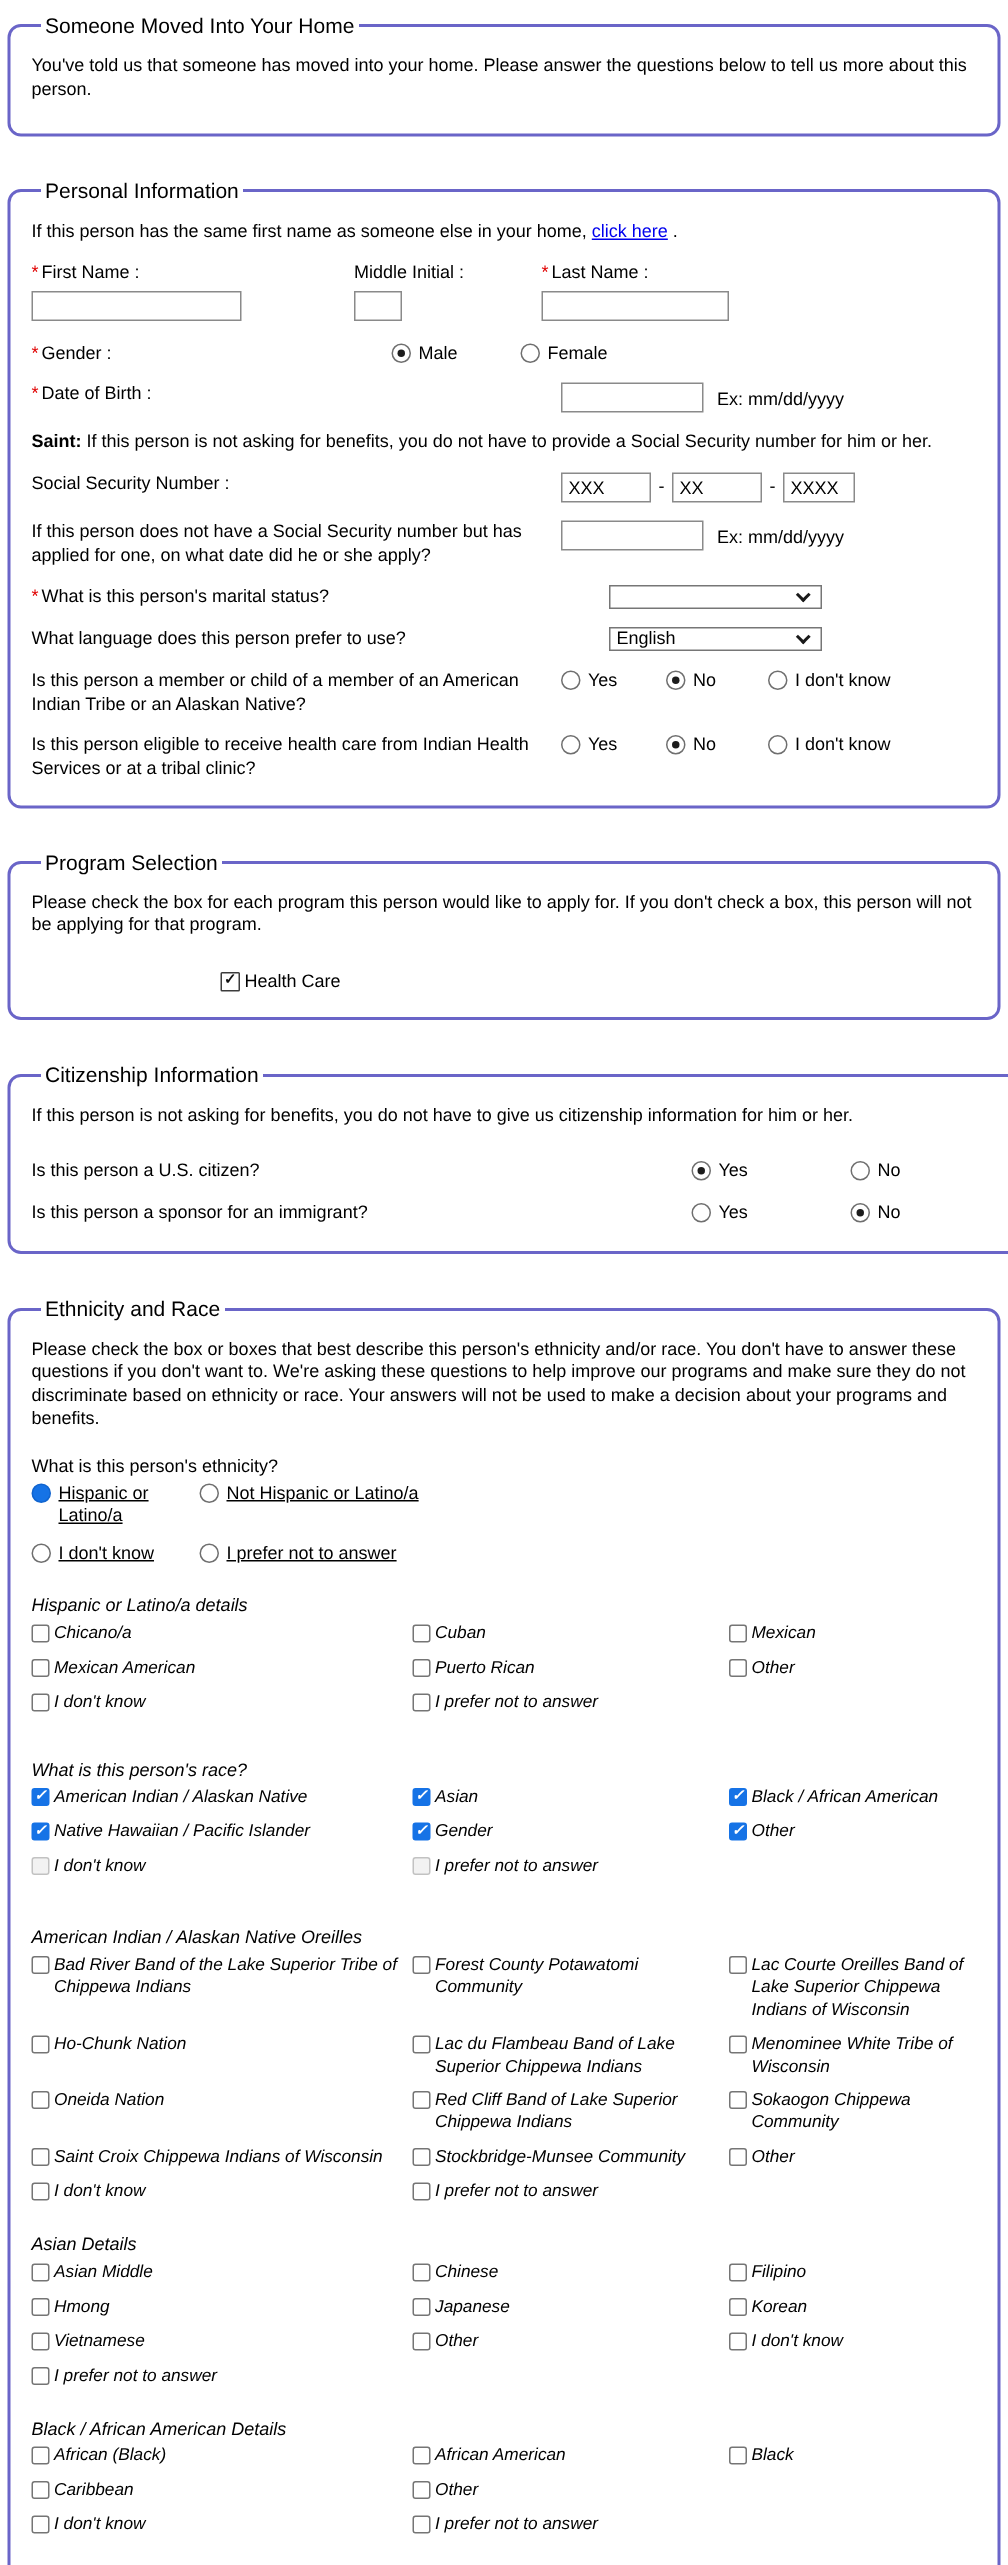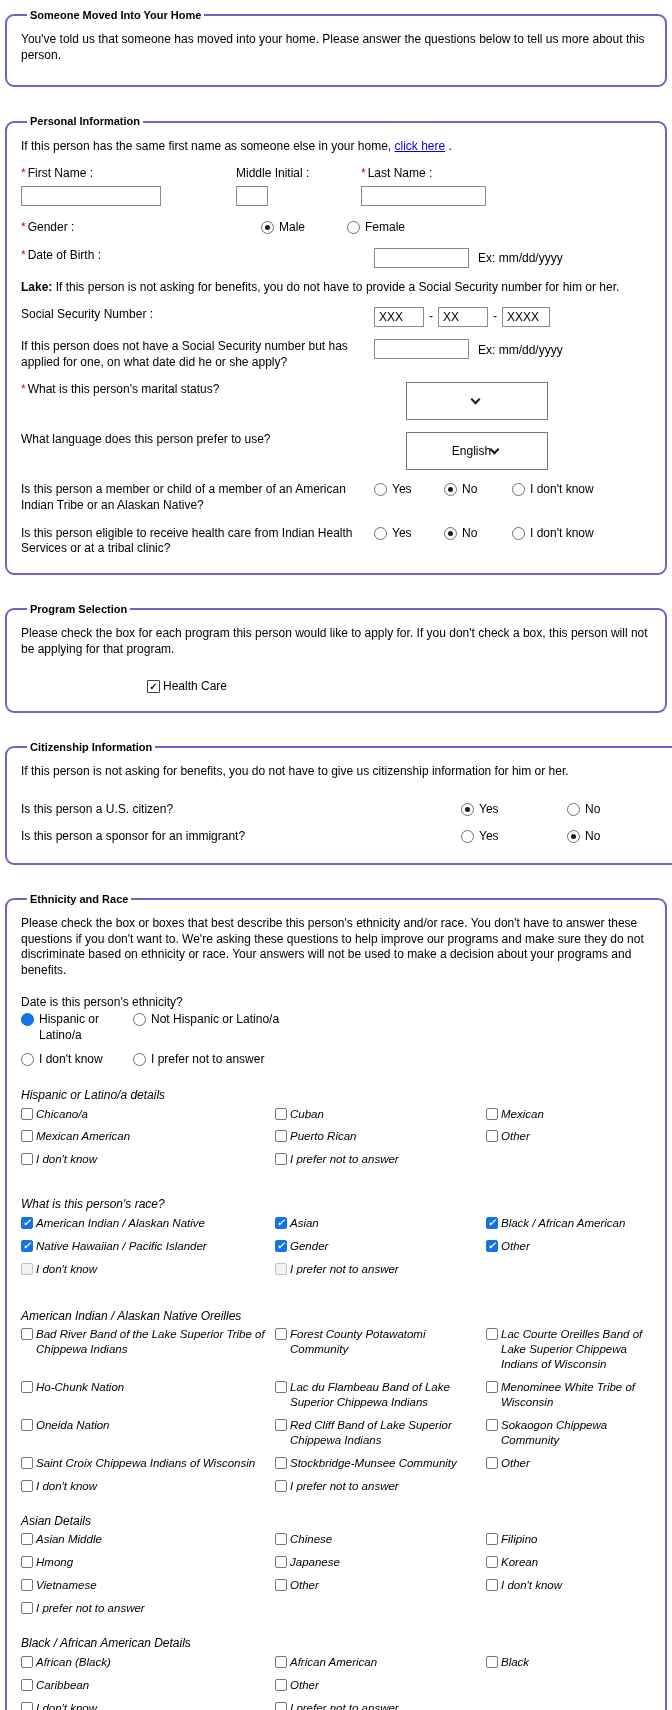--- a/index.html
+++ b/index.html
@@ -13,48 +13,48 @@
   }
   .page { padding:8px 0 10px 0; }
 
   fieldset.fs {
     border:2px solid #6a65c8;
     border-radius:9px;
     margin:0 5px 27px 5px;
     padding:2px 12px 12px 12px;
   }
   fieldset.fs legend {
-    font-weight:bold;
-    font-size:11px;
+    font-weight:normal;
+    font-size:14px;
     padding:0 3px;
     margin-left:8px;
   }
   .fs-tight { margin-bottom:8px; }
 
   .para { margin:8px 2px 10px 2px; }
   .link { color:#0000ee; text-decoration:underline; cursor:pointer; }
   .req { color:#e00000; margin-right:2px; }
   b.notelbl { font-weight:bold; }
 
   input.ti {
     border:1px solid #8a8a8a;
     height:20px;
     font-family:"Liberation Sans", sans-serif;
     font-size:12px;
     padding:1px 4px;
     background:#fff;
     border-radius:0;
   }
   .w140 { width:140px; } .w32 { width:32px; } .w125 { width:125px; } .w95 { width:95px; }
-  .ssn3 { width:50px; } .ssn4 { width:48px; }
+  .ssn3 { width:60px; } .ssn4 { width:48px; }
 
   .select {
-    width:142px; height:38px;
+    width:142px; height:16px;
     border:1px solid #767676;
-    display:flex; align-items:center; justify-content:center;
+    display:flex; align-items:center; justify-content:space-between;
     background:#fff; cursor:default;
   }
   .select-value { padding-left:4px; white-space:nowrap; overflow:hidden; }
   .chevron {
     width:7px; height:7px;
     border-right:2px solid #1a1a1a; border-bottom:2px solid #1a1a1a;
     transform:rotate(45deg);
     margin:-3px 8px 0 0; flex:none;
   }
 
@@ -103,21 +103,21 @@
   .radio-inline { display:flex; }
   .gender-opts { margin-left:0; }
   .gender-opts .radio-item { margin-right:42px; }
   .idk-opts .radio-item { margin-right:26px; min-width:44px; }
   .idk-opts .radio-item:nth-child(2) { min-width:42px; }
   .cit-opts { width:215px; flex:none; }
   .cit-opts .radio-item { width:106px; flex:none; }
 
   
   .eth-q { margin:16px 2px 2px 2px; }
-  .radio-grid { display:grid; grid-template-columns:112px auto; row-gap:9px; margin:0 2px 20px 2px; }
+  .radio-grid { display:grid; grid-template-columns:112px auto; row-gap:9px; margin:0 2px 20px 2px;text-decoration:underline; }
   .group { margin:20px 2px 0 2px;font-style:italic; }
   .group-title { margin-bottom:3px; }
   .cbgrid {
     display:grid;
     grid-template-columns:250px 207px 1fr;
     row-gap:8px; column-gap:4px;
     font-size:11.5px;
   }
   .grid-break { grid-column-start:1; }
 </style>
@@ -169,21 +169,21 @@
     </div>
 
     <div class="row">
       <div class="q-label"><span class="req">*</span><span>Date of Birth :</span></div>
       <div class="ctrl">
         <input class="ti w95" value="" style="">
         <span class="hint">Ex: mm/dd/yyyy</span>
       </div>
     </div>
 
-    <p class="para"><b class="notelbl">Lake:</b><span> If this person is not asking for benefits, you do not have to provide a Social Security number for him or her.</span></p>
+    <p class="para"><b class="notelbl">Saint:</b><span> If this person is not asking for benefits, you do not have to provide a Social Security number for him or her.</span></p>
 
     <div class="row">
       <div class="q-label">Social Security Number :</div>
       <div class="ctrl">
         <input class="ti ssn3" value="XXX" style="">
         <span style="margin:0 5px">-</span>
         <input class="ti ssn3" value="XX" style="">
         <span style="margin:0 5px">-</span>
         <input class="ti ssn4" value="XXXX" style="">
       </div>
@@ -303,21 +303,21 @@
           </label>
 
       </div>
     </div>
   </fieldset>
 
   <fieldset class="fs fs-tight">
     <legend>Ethnicity and Race</legend>
     <p class="para">Please check the box or boxes that best describe this person's ethnicity and/or race. You don't have to answer these questions if you don't want to. We're asking these questions to help improve our programs and make sure they do not discriminate based on ethnicity or race. Your answers will not be used to make a decision about your programs and benefits.</p>
 
-    <div class="eth-q">Date is this person's ethnicity?</div>
+    <div class="eth-q">What is this person's ethnicity?</div>
     <div class="radio-grid modern">
 
         <label class="opt radio-item selected">
           <span class="radio"></span>
           <span class="radio-label">Hispanic or Latino/a</span>
         </label>
 
         <label class="opt radio-item">
           <span class="radio"></span>
           <span class="radio-label">Not Hispanic or Latino/a</span>

